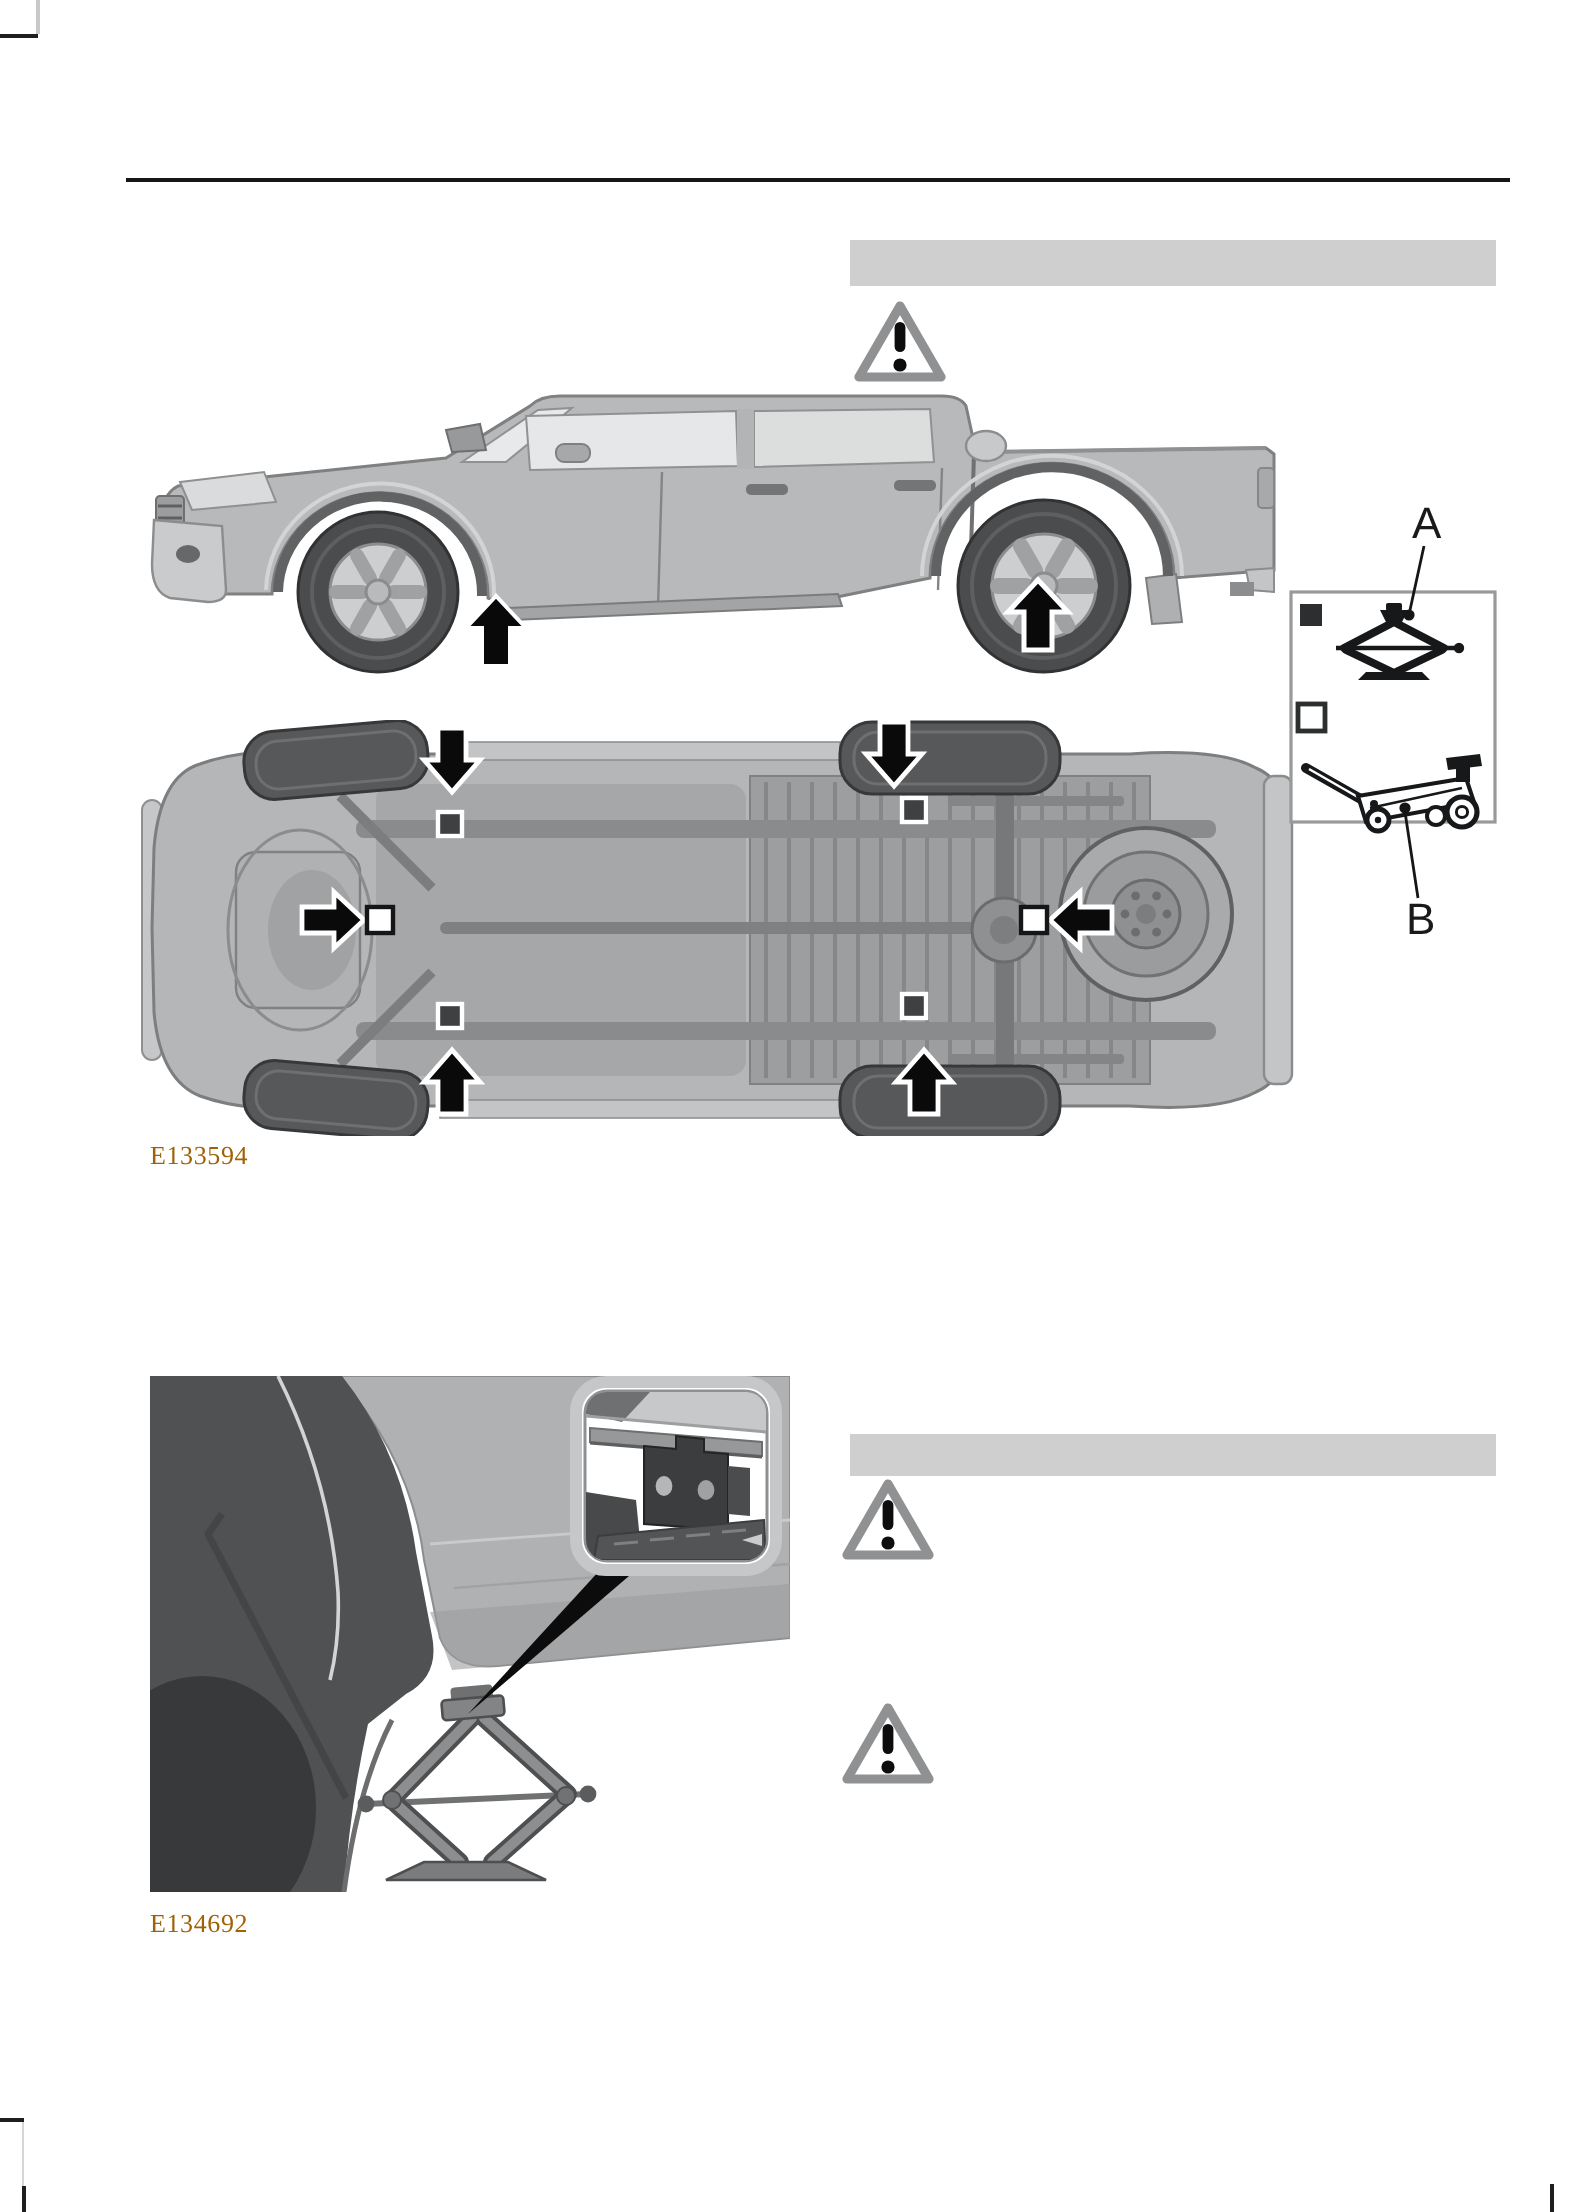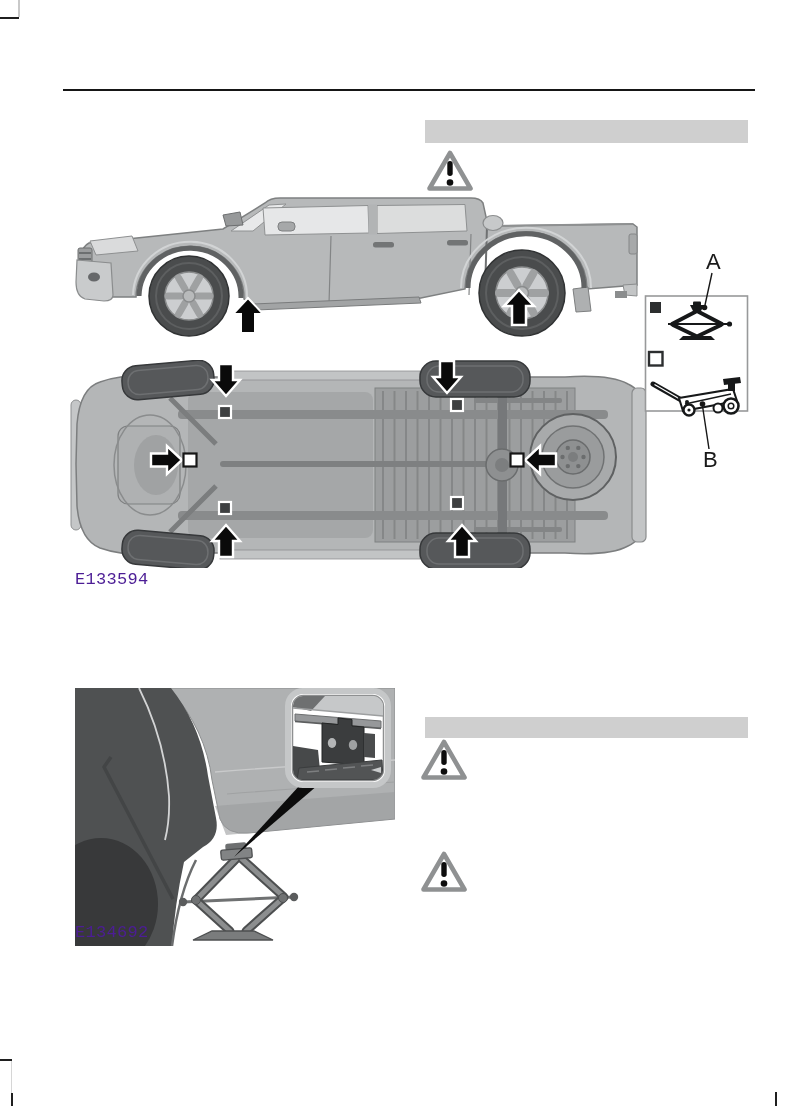--- a/index.html
+++ b/index.html
@@ -5,22 +5,22 @@
   html,body{margin:0;padding:0;background:#e8e8e8;}
   .page{
     position:relative;width:794px;height:1106px;margin:0 auto;
     background:#ffffff;overflow:hidden;
     font-family:"Liberation Sans", sans-serif;
   }
   .abs{position:absolute;}
   .rule{background:#161616;}
   .bar{background:#cfcfcf;}
   .caption{
-    font-size:17px;color:#4c1d95;letter-spacing:.3px;
-    font-family:Liberation Mono, monospace;
+    font-size:13px;color:#a16207;letter-spacing:.3px;
+    font-family:Liberation Serif, serif;
   }
   svg{display:block;}
   .legend-label{font-family:"Liberation Sans", sans-serif;}
 </style>
 </head>
 <body>
 
 <div class="page">
 
   <div class="abs" style="left:0;top:17px;width:19px;height:2px;background:#1f1f1f;"></div>
@@ -247,21 +247,21 @@
         <ellipse cx="278" cy="57" rx="4.2" ry="5" fill="#9fa1a2"></ellipse>
         <polygon points="289,45 300,46 300,70 289,69" fill="#4a4c4d"></polygon>
         <polygon points="218,58 243,62 246,92 218,92" fill="#47494a"></polygon>
         <polygon points="224,80 307,72 308,92 222,92" fill="#525455" stroke="#3b3d3e" stroke-width="1"></polygon>
         <path d="M232,84 L244,83 M250,82 L262,81 M268,80 L280,79 M286,78 L298,77" stroke="#7d7f80" stroke-width="1.5"></path>
         <polygon points="296,82 306,79 306,85" fill="#c9cbcc"></polygon>
       </g>
     </g>
   </svg>
 
-  <div class="abs caption" style="left:75px;top:923px;">E134692</div>
+  <div class="abs caption" style="left:75px;top:954px;">E134692</div>
 
   <div class="abs bar" style="left:425px;top:717px;width:323px;height:21px;"></div>
 
   <svg class="abs" style="left:421px;top:737px;" width="46" height="44" viewBox="0 0 46 44">
     <path d="M23,5 L43.5,40.5 L2.5,40.5 Z" fill="#ffffff" stroke="#8f9192" stroke-width="4.6" stroke-linejoin="round"></path>
     <rect x="20.3" y="13" width="5.4" height="15" rx="2.7" fill="#0d0d0d"></rect>
     <circle cx="23" cy="34.5" r="3.3" fill="#0d0d0d"></circle>
   </svg>
 
   <svg class="abs" style="left:421px;top:849px;" width="46" height="44" viewBox="0 0 46 44">

